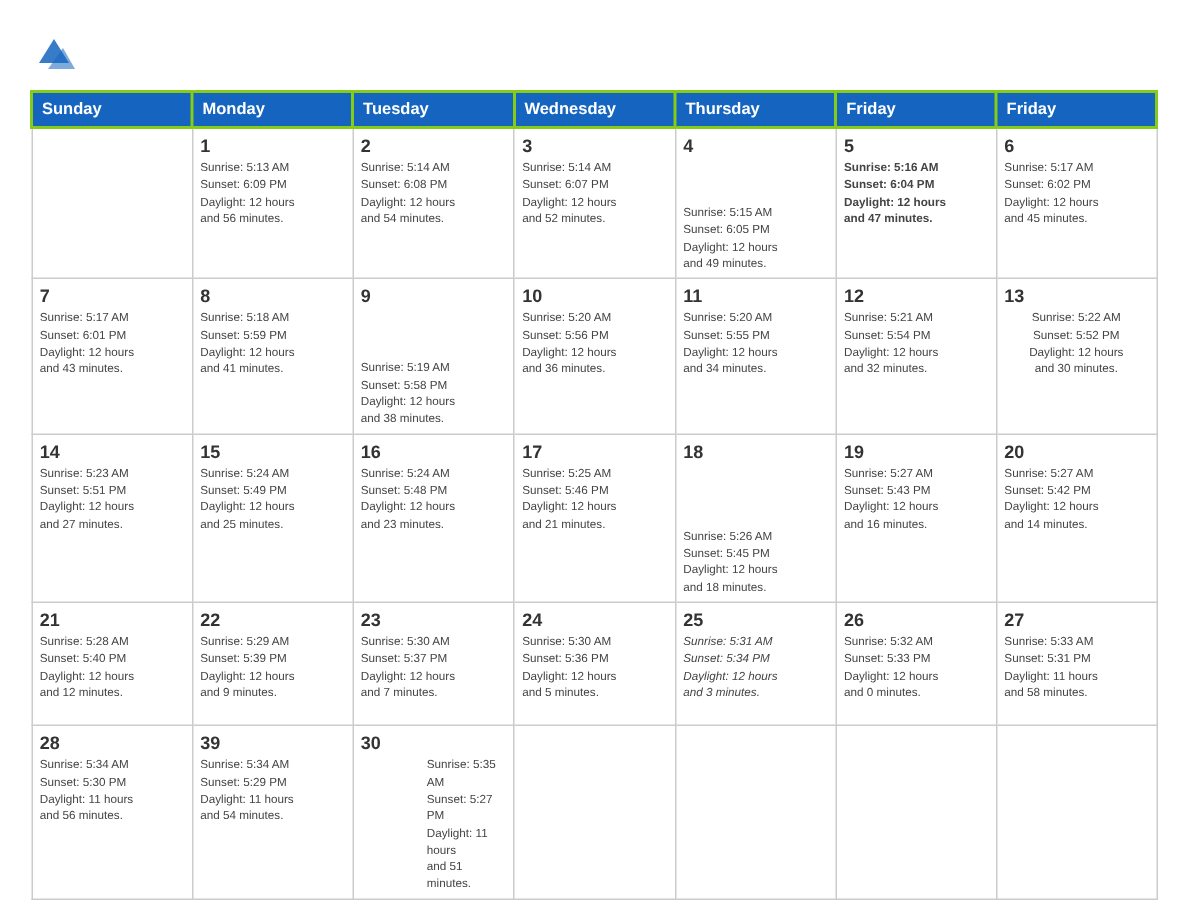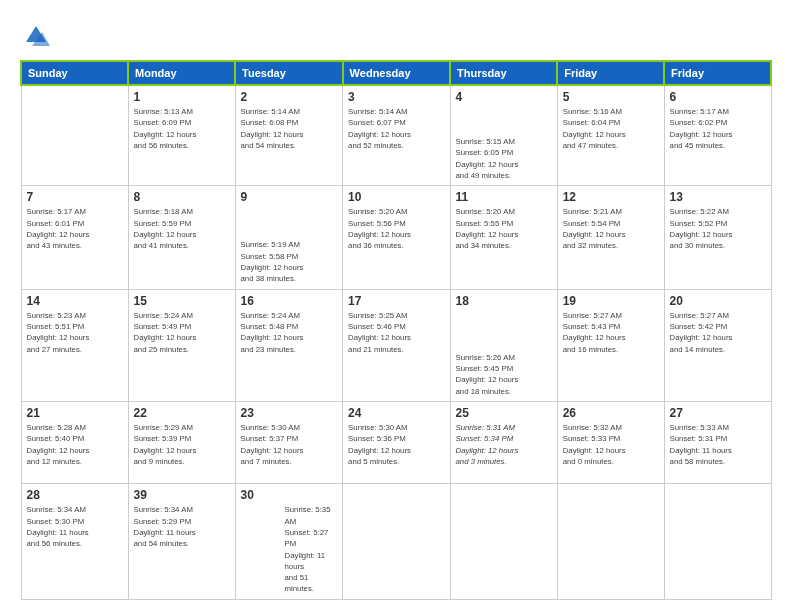--- a/index.html
+++ b/index.html
@@ -154,21 +154,21 @@
           </td>
           <td>
             <div class="cell-day">4</div>
             <div class="cell-info" style="white-space: pre-line; margin-top: 32px;">Sunrise: 5:15 AM
 Sunset: 6:05 PM
 Daylight: 12 hours
 and 49 minutes.</div>
           </td>
           <td>
             <div class="cell-day">5</div>
-            <div class="cell-info" style="white-space: pre-line;">Sunrise: 5:16 AM
+            <div class="cell-info" style="white-space: pre-line; font-weight: bold;">Sunrise: 5:16 AM
 Sunset: 6:04 PM
 Daylight: 12 hours
 and 47 minutes.</div>
           </td>
           <td>
             <div class="cell-day">6</div>
             <div class="cell-info" style="white-space: pre-line;">Sunrise: 5:17 AM
 Sunset: 6:02 PM
 Daylight: 12 hours
 and 45 minutes.</div>
@@ -212,21 +212,21 @@
           </td>
           <td>
             <div class="cell-day">12</div>
             <div class="cell-info" style="white-space: pre-line;">Sunrise: 5:21 AM
 Sunset: 5:54 PM
 Daylight: 12 hours
 and 32 minutes.</div>
           </td>
           <td>
             <div class="cell-day">13</div>
-            <div class="cell-info" style="white-space: pre-line;">Sunrise: 5:22 AM
+            <div class="cell-info" style="white-space: pre-line; text-align: center;">Sunrise: 5:22 AM
 Sunset: 5:52 PM
 Daylight: 12 hours
 and 30 minutes.</div>
           </td>
         </tr>
         <tr>
           <td>
             <div class="cell-day">14</div>
             <div class="cell-info" style="white-space: pre-line;">Sunrise: 5:23 AM
 Sunset: 5:51 PM

